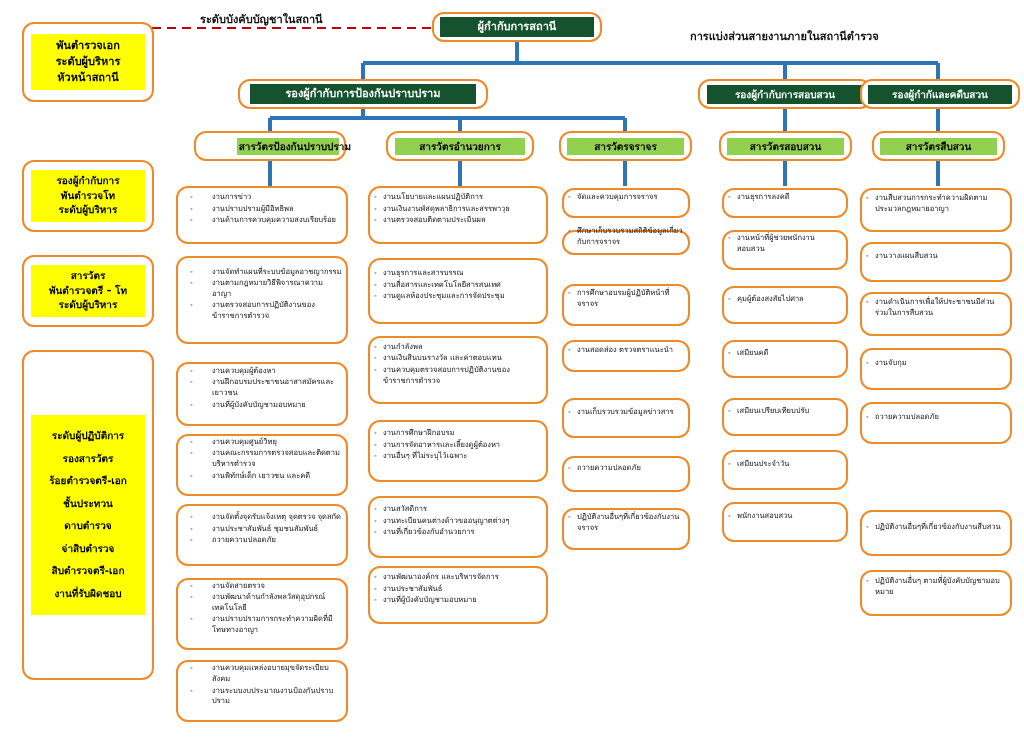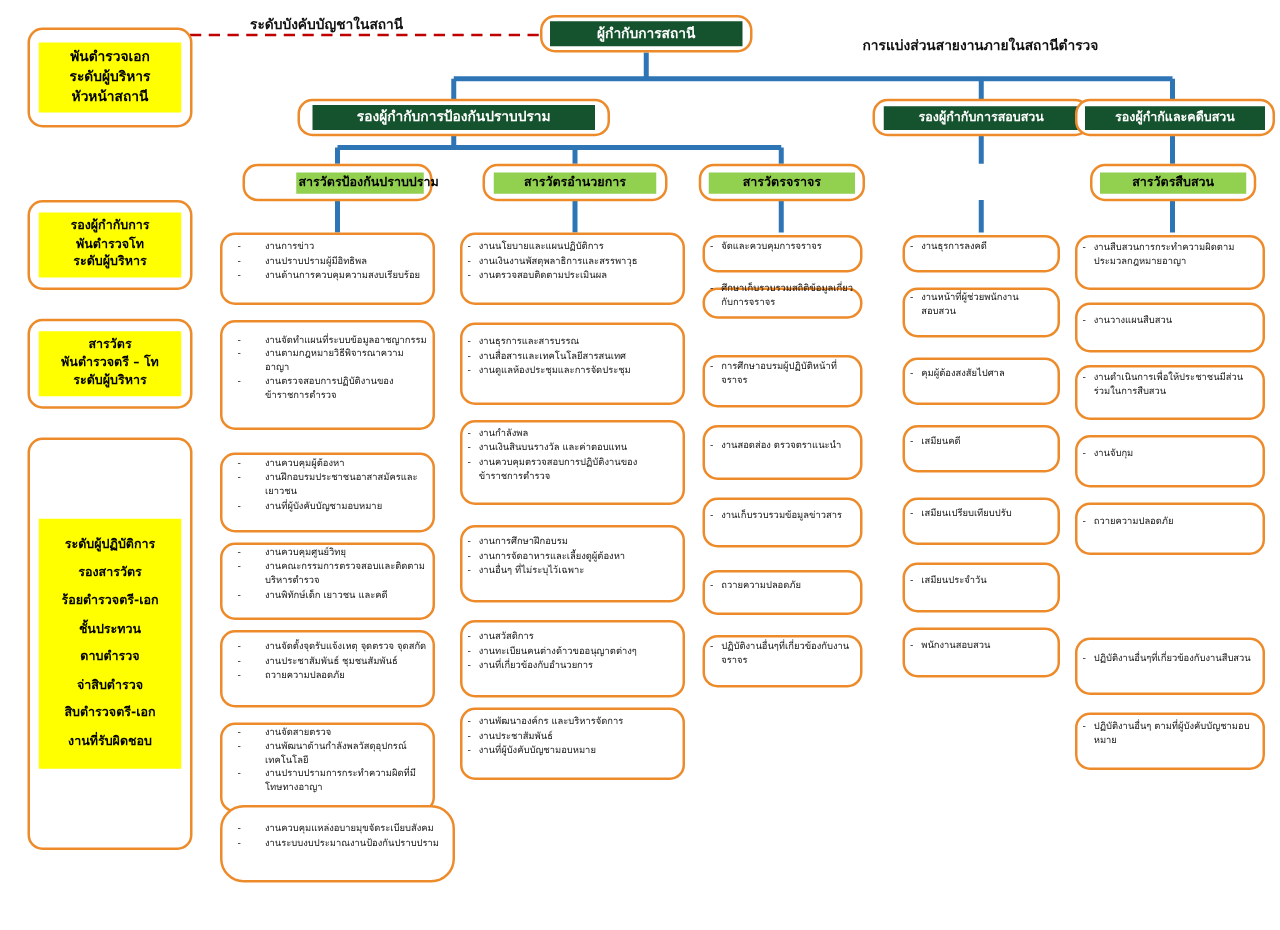--- a/index.html
+++ b/index.html
@@ -178,20 +178,23 @@
 
   <div class="rbox green" style="left:194px;top:131px;width:152px;height:30px;padding-left:36px;">
     <span class="chip f10">สารวัตรป้องกันปราบปราม</span>
   </div>
   <div class="rbox green" style="left:386px;top:131px;width:148px;height:30px;">
     <span class="chip f10">สารวัตรอำนวยการ</span>
   </div>
   <div class="rbox green" style="left:559px;top:131px;width:133px;height:30px;">
     <span class="chip f10">สารวัตรจราจร</span>
   </div>
+  <div class="rbox green" style="left:719px;top:131px;width:133px;height:30px;">
+    <span class="chip f10">สารวัตรสอบสวน</span>
+  </div>
   <div class="rbox green" style="left:872px;top:131px;width:133px;height:30px;">
     <span class="chip f10">สารวัตรสืบสวน</span>
   </div>
 
   <div class="rbox tasks" style="left:176px;top:186px;width:172px;height:58px;">
     <ul class="dash-col">
       <li>งานการข่าว</li>
       <li>งานปราบปรามผู้มีอิทธิพล</li>
       <li>งานด้านการควบคุมความสงบเรียบร้อย</li>
     </ul>
@@ -224,21 +227,21 @@
       <li>ถวายความปลอดภัย</li>
     </ul>
   </div>
   <div class="rbox tasks" style="left:176px;top:578px;width:172px;height:72px;">
     <ul class="dash-col">
       <li>งานจัดสายตรวจ</li>
       <li>งานพัฒนาด้านกำลังพลวัสดุอุปกรณ์เทคโนโลยี</li>
       <li>งานปราบปรามการกระทำความผิดที่มีโทษทางอาญา</li>
     </ul>
   </div>
-  <div class="rbox tasks" style="left:176px;top:644px;width:188px;height:62px;border-radius:19px;">
+  <div class="rbox tasks" style="left:176px;top:660px;width:172px;height:62px;">
     <ul class="dash-col">
       <li>งานควบคุมแหล่งอบายมุขจัดระเบียบสังคม</li>
       <li>งานระบบงบประมาณงานป้องกันปราบปราม</li>
     </ul>
   </div>
 
   <div class="rbox tasks" style="left:368px;top:186px;width:180px;height:58px;">
     <ul class="dash-in">
       <li>งานนโยบายและแผนปฏิบัติการ</li>
       <li>งานเงินงานพัสดุพลาธิการและสรรพาวุธ</li>
@@ -289,21 +292,21 @@
   <div class="rbox tasks" style="left:562px;top:230px;width:128px;height:24px;">
     <ul class="dash-in">
       <li>ศึกษาเก็บรวบรวมสถิติข้อมูลเกี่ยวกับการจราจร</li>
     </ul>
   </div>
   <div class="rbox tasks" style="left:562px;top:284px;width:128px;height:42px;">
     <ul class="dash-in">
       <li>การศึกษาอบรมผู้ปฏิบัติหน้าที่จราจร</li>
     </ul>
   </div>
-  <div class="rbox tasks" style="left:562px;top:340px;width:128px;height:44px;">
+  <div class="rbox tasks" style="left:562px;top:340px;width:128px;height:32px;">
     <ul class="dash-in">
       <li>งานสอดส่อง ตรวจตราแนะนำ</li>
     </ul>
   </div>
   <div class="rbox tasks" style="left:562px;top:398px;width:128px;height:40px;">
     <ul class="dash-in">
       <li>งานเก็บรวบรวมข้อมูลข่าวสาร</li>
     </ul>
   </div>
   <div class="rbox tasks" style="left:562px;top:456px;width:128px;height:36px;">

